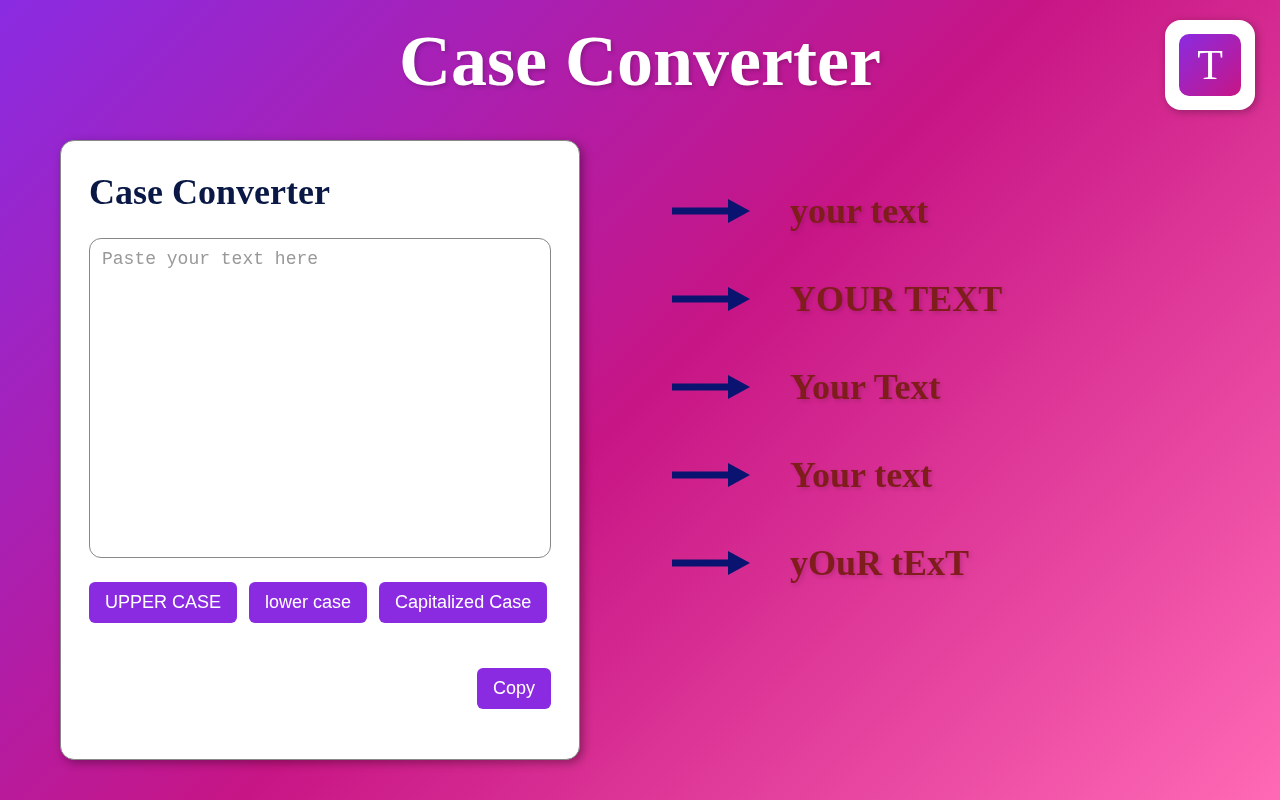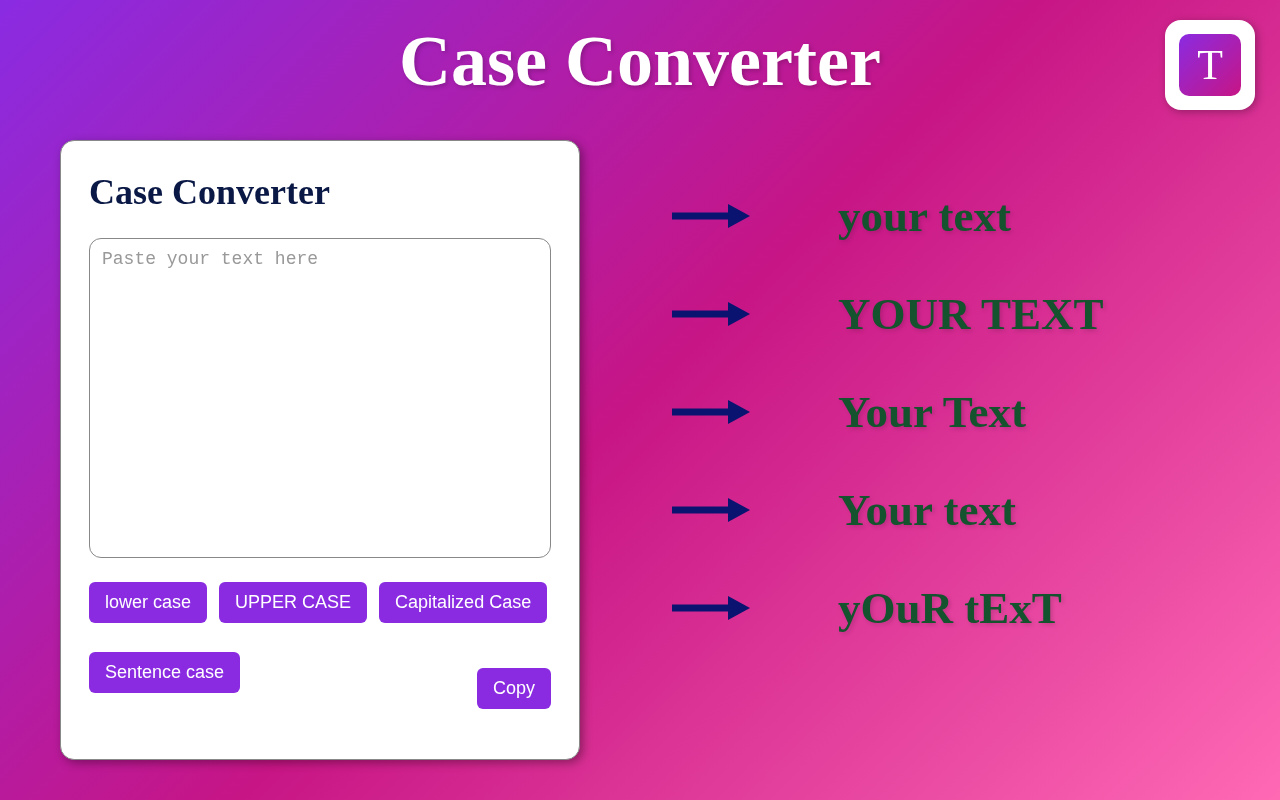--- a/index.html
+++ b/index.html
@@ -116,46 +116,44 @@
       gap: 40px;
     }
     .arrow {
       color: #0a1470;
       flex-shrink: 0;
     }
     .arrow svg {
       display: block;
     }
     .example-text {
-      color: #14532d;
-      font-size: 45px;
+      color: #7f1d1d;
+      font-size: 36px;
       font-weight: bold;
       font-family: Georgia, 'Times New Roman', serif;
       text-shadow: 2px 2px 4px rgba(0,0,0,0.15);
       white-space: nowrap;
-      margin-left: 48px;
     }
   </style>
 </head>
 <body>
 
 <h1 class="main-title">Case Converter</h1>
 
 <div class="app-icon">
   <div class="app-icon-inner">T</div>
 </div>
 
 <div class="card">
   <h2 class="card-title">Case Converter</h2>
   <textarea class="text-input" placeholder="Paste your text here" style=""></textarea>
   <div class="button-row">
+    <button class="btn">UPPER CASE</button>
     <button class="btn">lower case</button>
-    <button class="btn">UPPER CASE</button>
     <button class="btn">Capitalized Case</button>
-    <button class="btn">Sentence case</button>
     <button class="btn btn-copy">Copy</button>
   </div>
 </div>
 
 <div class="examples">
   <div class="example-row">
     <span class="arrow">
       <svg width="80" height="30" viewBox="0 0 80 30">
           <line x1="2" y1="15" x2="62" y2="15" stroke="currentColor" stroke-width="7"></line>
           <polygon points="58,3 80,15 58,27" fill="currentColor"></polygon>

